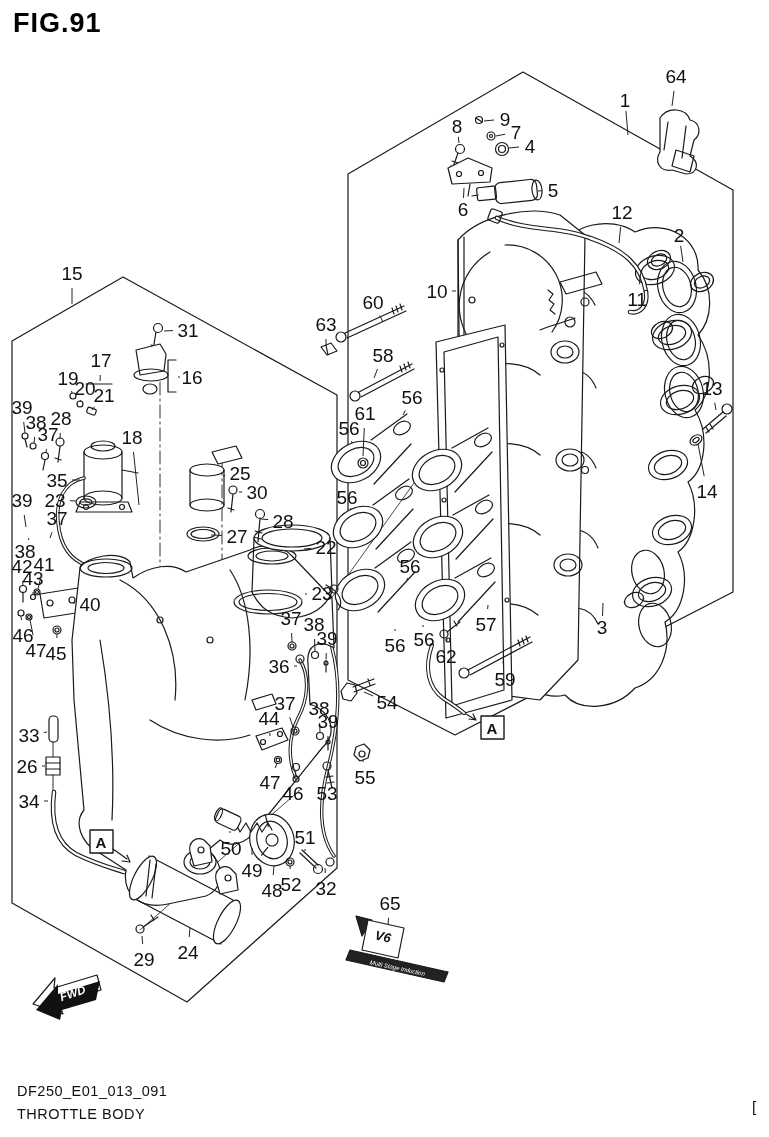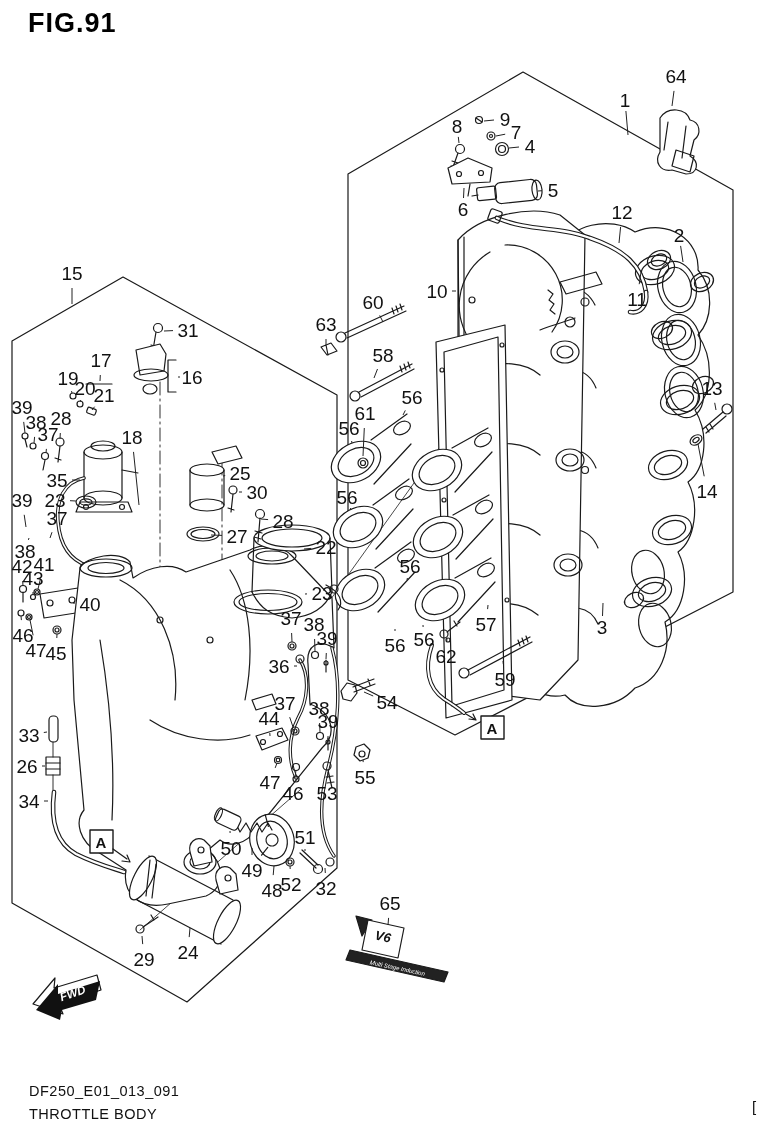--- a/index.html
+++ b/index.html
@@ -1,20 +1,20 @@
 <!DOCTYPE html>
 <html><head>
 <meta charset="utf-8">
 <style>
   html,body{margin:0;padding:0;background:#e8e8e8;}
   .stage{position:relative;width:769px;height:1137px;background:#ffffff;overflow:hidden;
          font-family:"Liberation Sans", sans-serif;color:#111;}
   .fig-title{position:absolute;left:13px;top:8px;font-size:27px;font-weight:bold;
-             letter-spacing:1px;color:#000;margin-left:15px;}
-  .footer{position:absolute;left:29px;top:1080px;font-size:14.5px;color:#111;line-height:23px;
+             letter-spacing:1px;color:#000;}
+  .footer{position:absolute;left:17px;top:1080px;font-size:14.5px;color:#111;line-height:23px;
           letter-spacing:0.5px;}
   .corner-mark{position:absolute;left:752px;top:1098px;font-size:15px;color:#111;}
   svg.art{position:absolute;left:0;top:0;}
   svg text{font-family:"Liberation Sans", sans-serif;}
   #labels-g text{font-size:19px;fill:#111;text-anchor:middle;dominant-baseline:central;}
   #leaders-g line{stroke:#222;stroke-width:1;}
   .amark{font-size:15px;font-weight:bold;fill:#111;text-anchor:middle;dominant-baseline:central;}
 </style>
 </head>
 <body>

